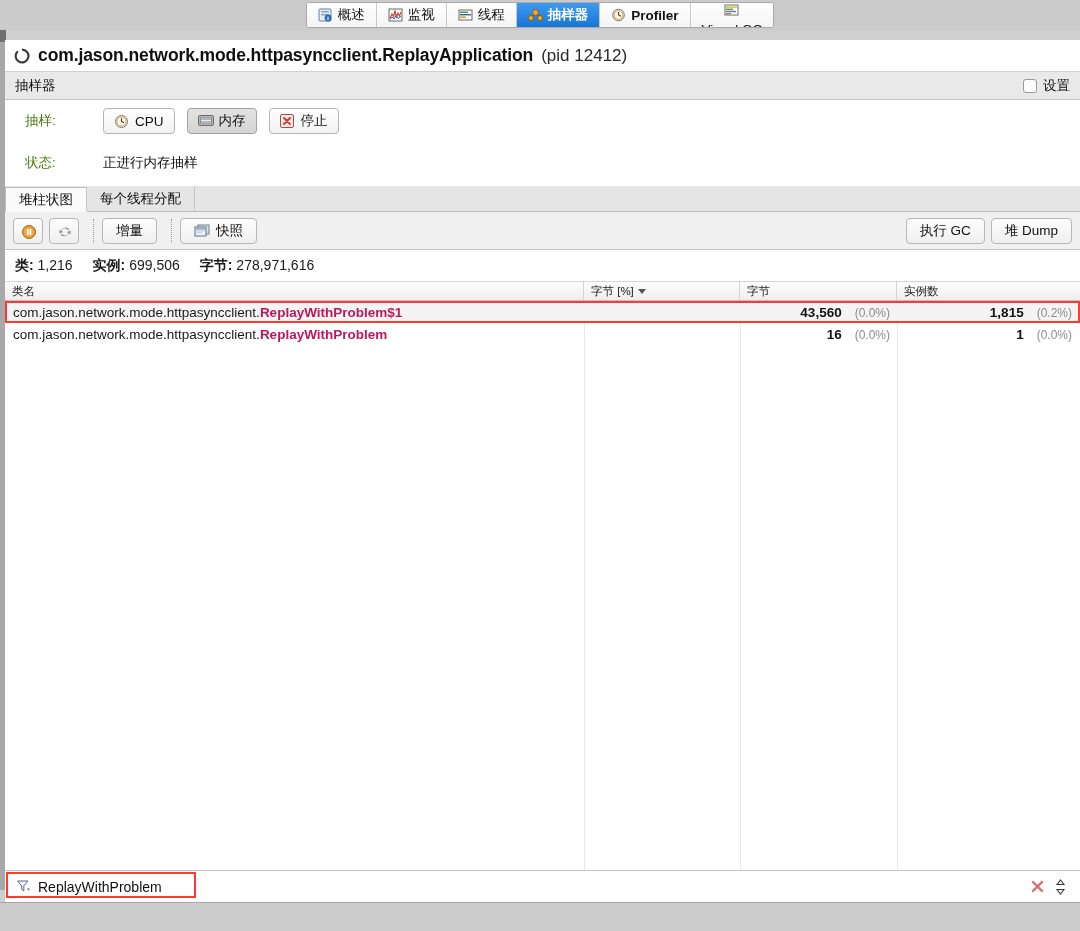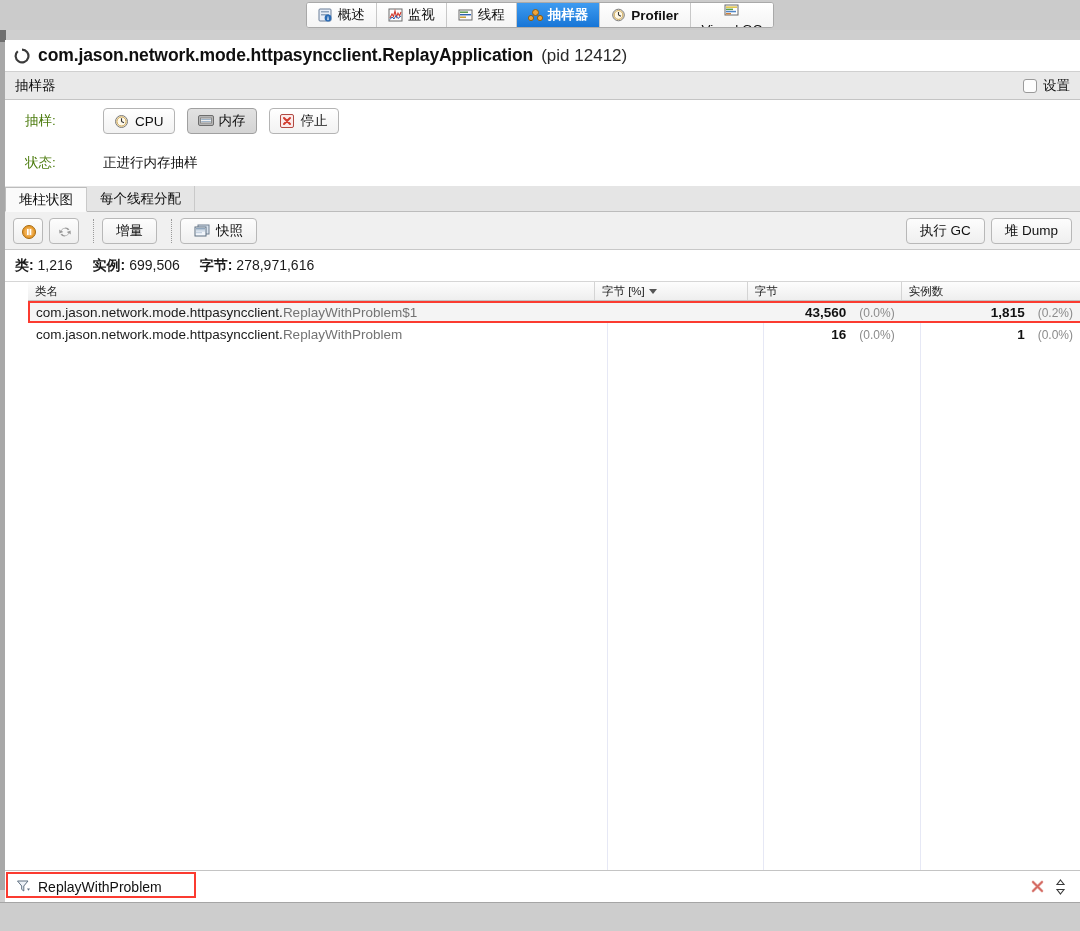--- a/index.html
+++ b/index.html
@@ -168,21 +168,20 @@
     font-size: 14px;
   }
   .summary b { font-weight: bold; }
   .summary .val { font-weight: normal; }
 
   
   .table-wrap {
     position: absolute; left: 5px; top: 281px; width: 1075px; height: 589px;
     background: #ffffff;
     border-top: 1px solid #d6d6d6;
-    padding-left: 23px;
   }
   .thead {
     display: flex; height: 19px;
     background: linear-gradient(#fdfdfd, #eeeeee);
     border-bottom: 1px solid #c2c2c2;
     font-size: 11.5px; color: #222;
   }
   .th {
     display: flex; align-items: center; gap: 4px;
     padding-left: 7px;
@@ -204,21 +203,21 @@
   
   .vline { position: absolute; top: 0; bottom: 0; width: 1px; background: #e6e8f5; }
 
   .trow {
     position: relative; display: flex; height: 22px; align-items: center;
     font-size: 13.5px;
   }
   .trow.alt { background: #f4f4f4; }
   .cell-name { width: 579px; padding-left: 8px; white-space: nowrap; overflow: hidden; }
   .cell-name .pkg { color: #1a1a1a; }
-  .cell-name .cls { font-weight: normal; color: #737373; }
+  .cell-name .cls { font-weight: bold; color: #be185d; }
   .cell-bar { width: 156px; }
   .cell-num {
     width: 157px; display: flex; align-items: baseline; justify-content: flex-end;
     padding-right: 7px; gap: 13px;
   }
   .cell-num.last { width: 182px; }
   .num { font-size: 13.5px; font-weight: bold; color: #111; }
   .pct { font-size: 12px; color: #8b8b8b; font-weight: normal; }
 
   .hl-row {

